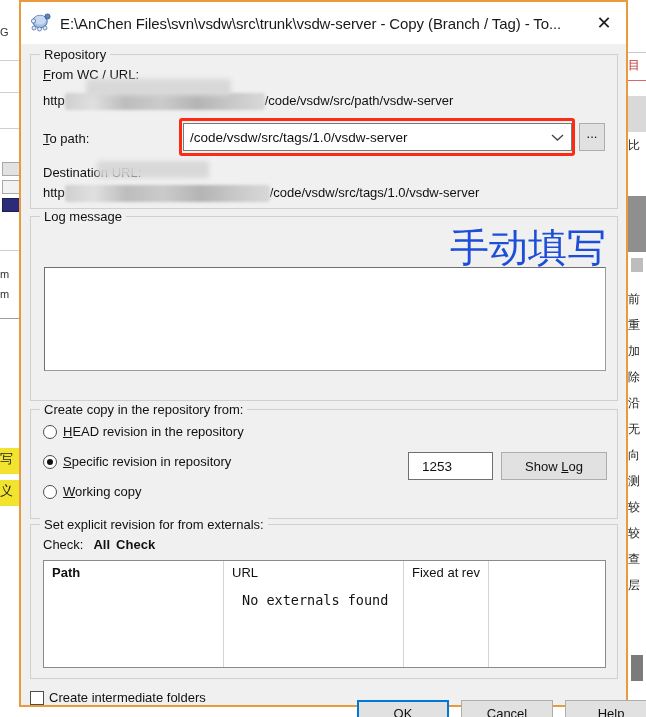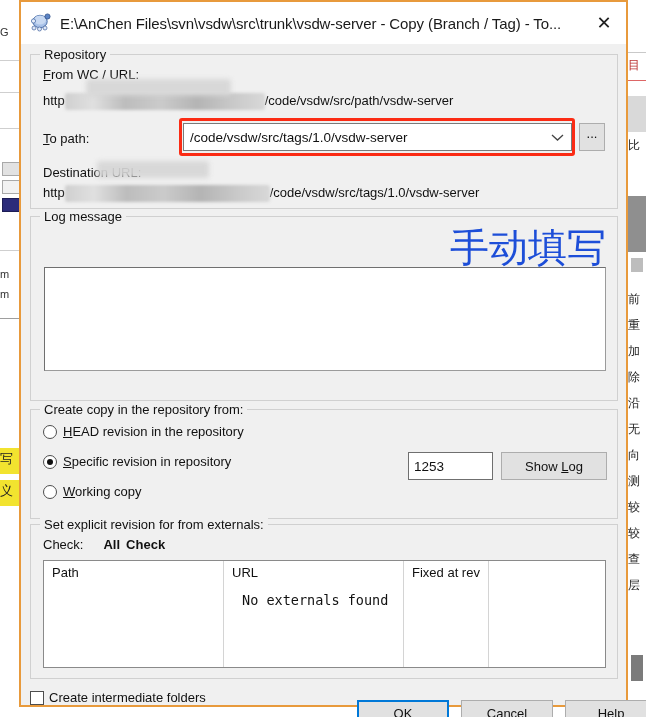--- a/index.html
+++ b/index.html
@@ -338,60 +338,60 @@
   }
   .radio-row .lbl { font-size: 13px; color: #111; }
   .rev-input {
     position: absolute;
     left: 377px; top: 42px;
     width: 85px; height: 28px;
     background: #fff;
     border: 1px solid #6f6f6f;
     box-sizing: border-box;
     display: flex; align-items: center;
-    padding-left: 5px;
+    padding-left: 13px;
     font-size: 13.5px;
     color: #111;
   }
   .showlog-btn {
     position: absolute;
     left: 470px; top: 42px;
     width: 106px; height: 28px;
   }
 
   
   .check-row {
     position: absolute;
     left: 12px; top: 12px;
     font-size: 13px;
     color: #111;
     white-space: nowrap;
   }
-  .check-row .lnk { font-weight: bold; margin-left: 20px; }
+  .check-row .lnk { font-weight: bold; margin-left: 10px; }
   .ext-table {
     position: absolute;
     left: 12px; top: 35px;
     width: 563px; height: 108px;
     background: #ffffff;
     border: 1px solid #8a8a8a;
     box-sizing: border-box;
   }
   .ext-head {
     display: flex;
     height: 24px;
     font-size: 13px;
     color: #111;
   }
   .ext-head .c {
     padding: 4px 0 0 8px;
     box-sizing: border-box;
     border-right: 1px solid #d4d4d4;
     height: 106px;
   }
-  .ext-head .c1 { width: 180px; }
+  .ext-head .c1 { width: 180px; font-weight: bold; }
   .ext-head .c2 { width: 180px; }
   .ext-head .c3 { width: 85px; }
   .ext-head .c4 { width: 116px; border-right: none; }
   .ext-empty {
     position: absolute;
     left: 198px; top: 31px;
     font-family: "DejaVu Sans Mono", monospace;
     font-size: 13.5px;
     color: #111;
     white-space: nowrap;

